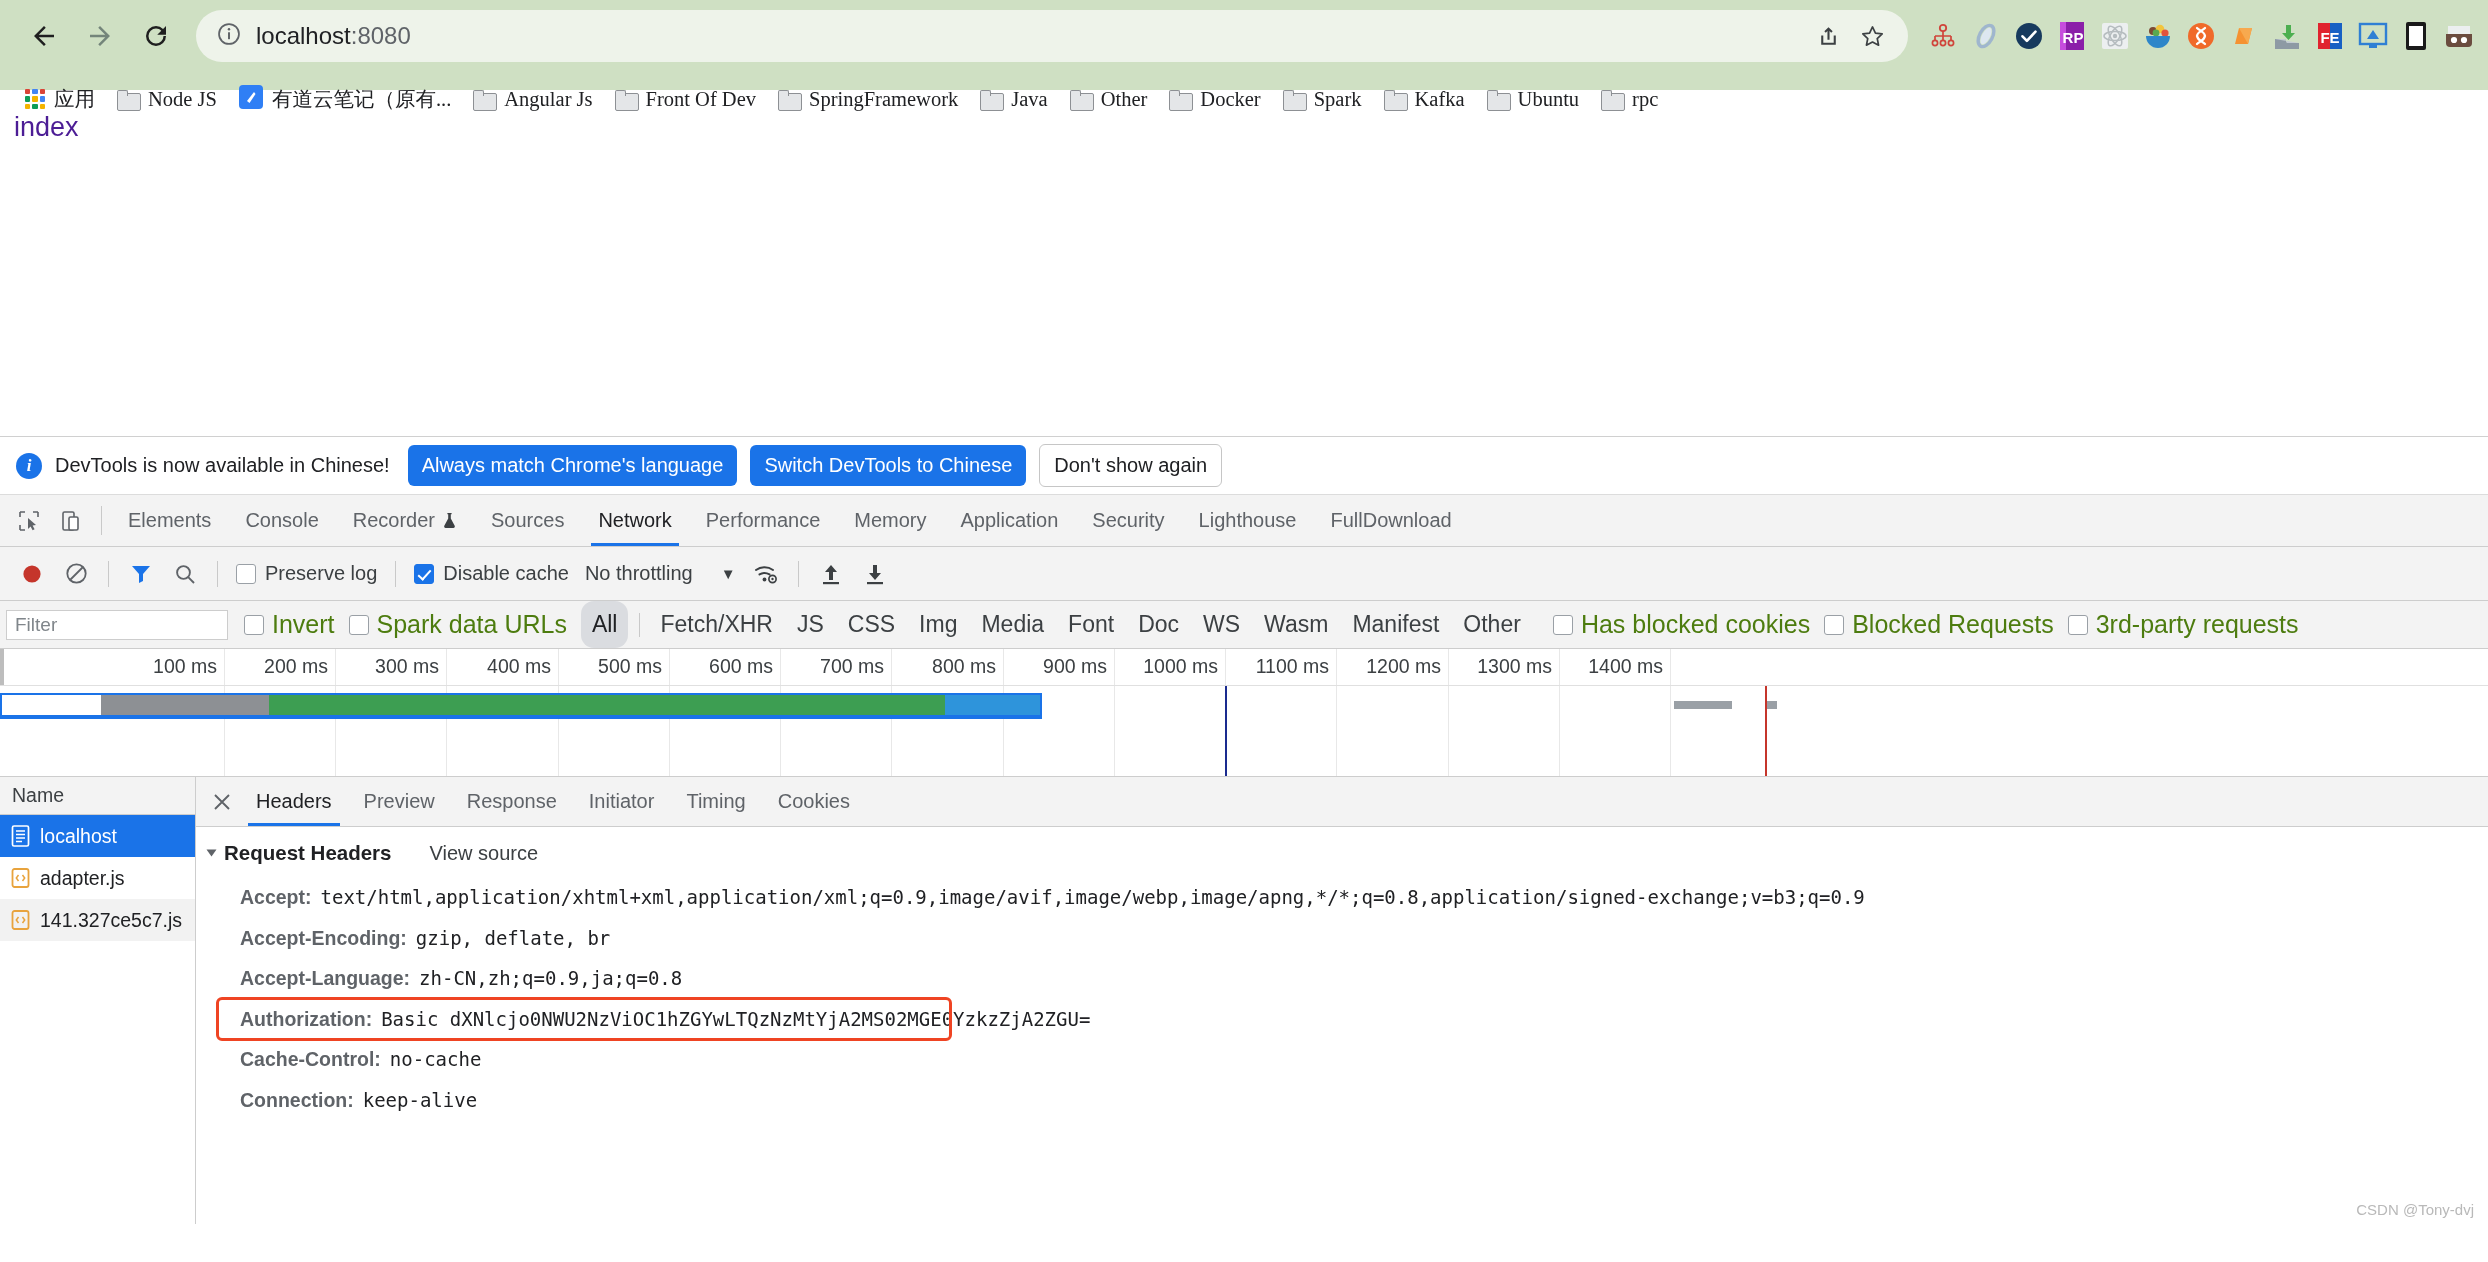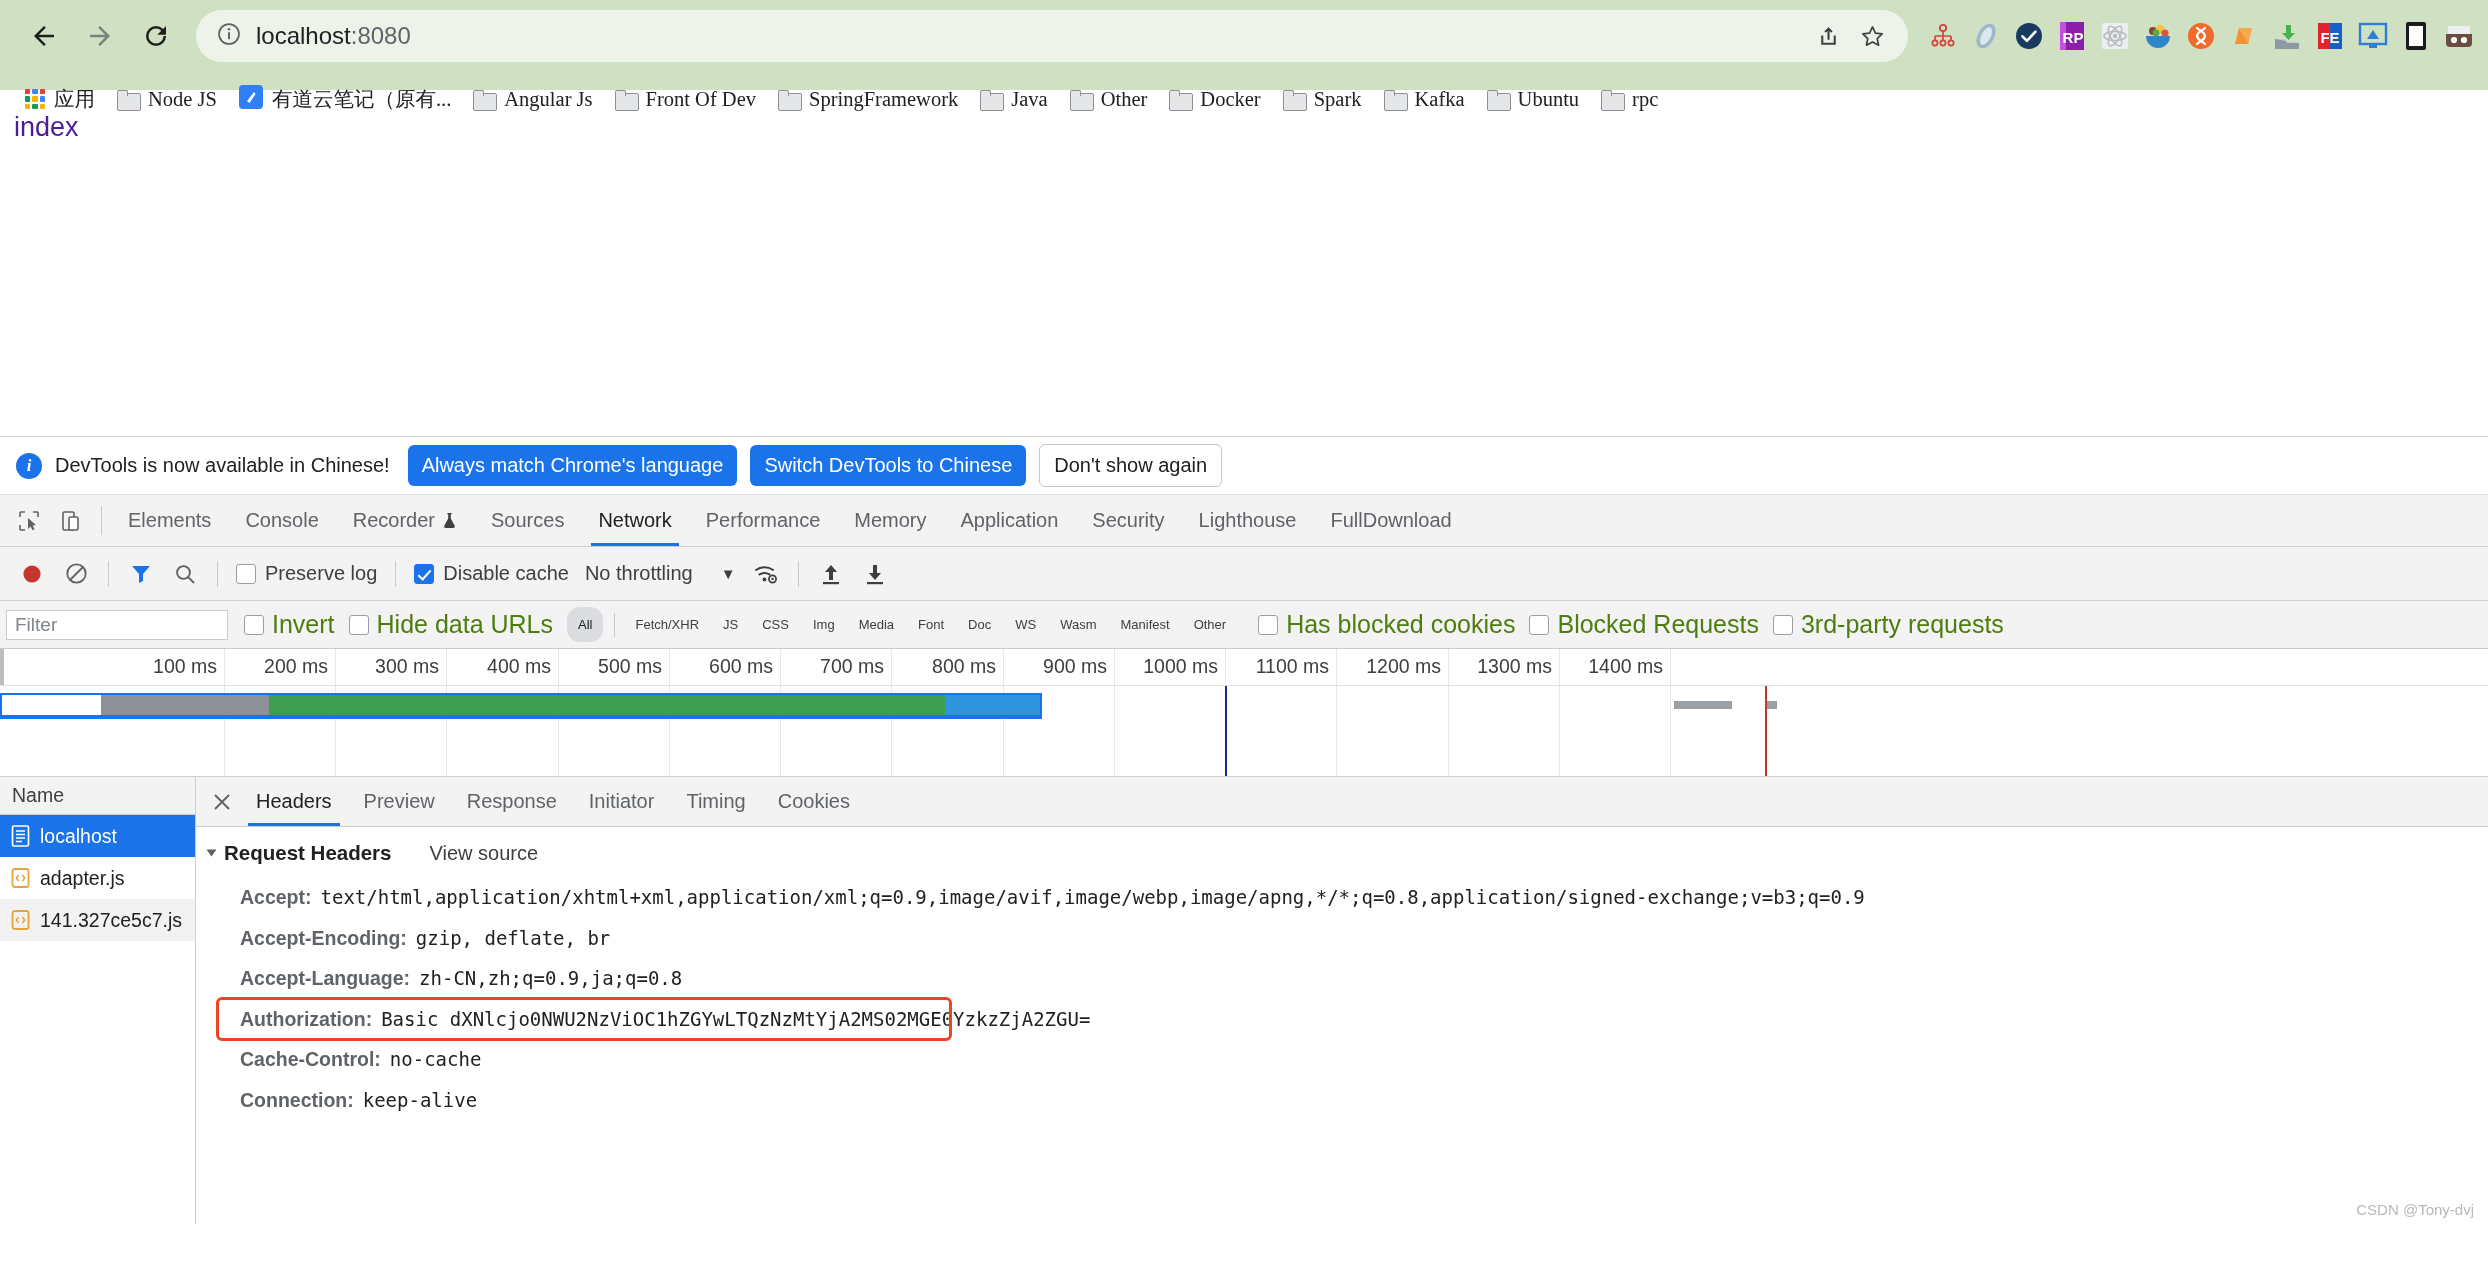--- a/index.html
+++ b/index.html
@@ -213,21 +213,21 @@
     border: 1px solid #cdcdcd; background:#fff;
     font-size: 19px; color: #5f6368;
     padding: 0 8px;
     font-family:"Liberation Sans",sans-serif;
     margin-right: 16px;
   }
   #filter-input::placeholder { color:#80868b; }
   .fb-check { display:flex; align-items:center; gap:8px; margin-right:14px; flex:none; }
   .fb-check .lbl { font-size:25px; color:#4d7c0f; white-space:nowrap; }
   .type-pill {
-    font-size: 13px; color: #3c4043; padding: 10px 11px; border-radius: 13px;
+    font-size: 23px; color: #3c4043; padding: 10px 11px; border-radius: 13px;
     white-space: nowrap; flex:none; margin-right: 2px;
   }
   .type-pill.active { background:#dadce0; color:#202124; }
   .fb-sep { width:1px; height:24px; background:#c9c9c9; margin:0 9px; flex:none; }
 
   
   #timeline {
     height: 128px;
     background: #fff;
     border-bottom: 1px solid #cdcdcd;
@@ -673,21 +673,21 @@
   </div>
 
   <div id="dt-filterbar">
     <input id="filter-input" type="text" placeholder="Filter" style="">
     <label class="fb-check">
       <span class="cbox"></span>
       <span class="lbl">Invert</span>
     </label>
     <label class="fb-check">
       <span class="cbox"></span>
-      <span class="lbl">Hide data URLs</span>
+      <span class="lbl">Spark data URLs</span>
     </label>
 
     <span class="type-pill active">All</span>
     <span class="fb-sep"></span>
     <span class="type-pill">Fetch/XHR</span>
     <span class="type-pill">JS</span>
     <span class="type-pill">CSS</span>
     <span class="type-pill">Img</span>
     <span class="type-pill">Media</span>
     <span class="type-pill">Font</span>

